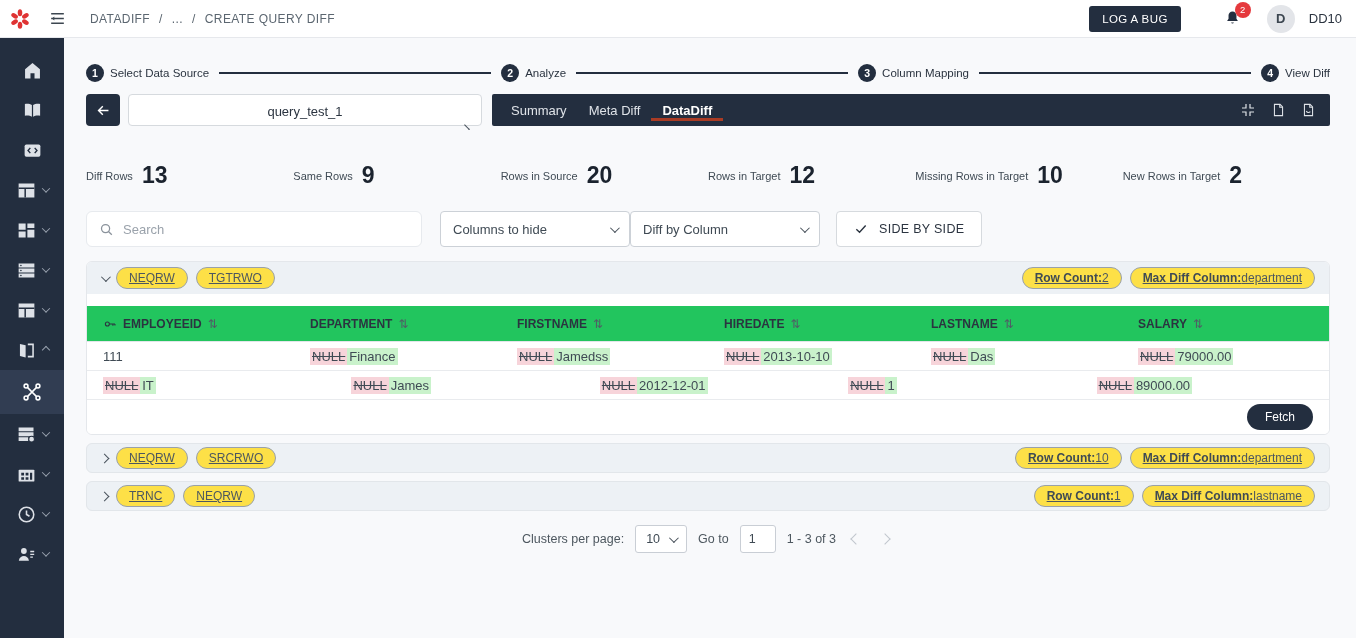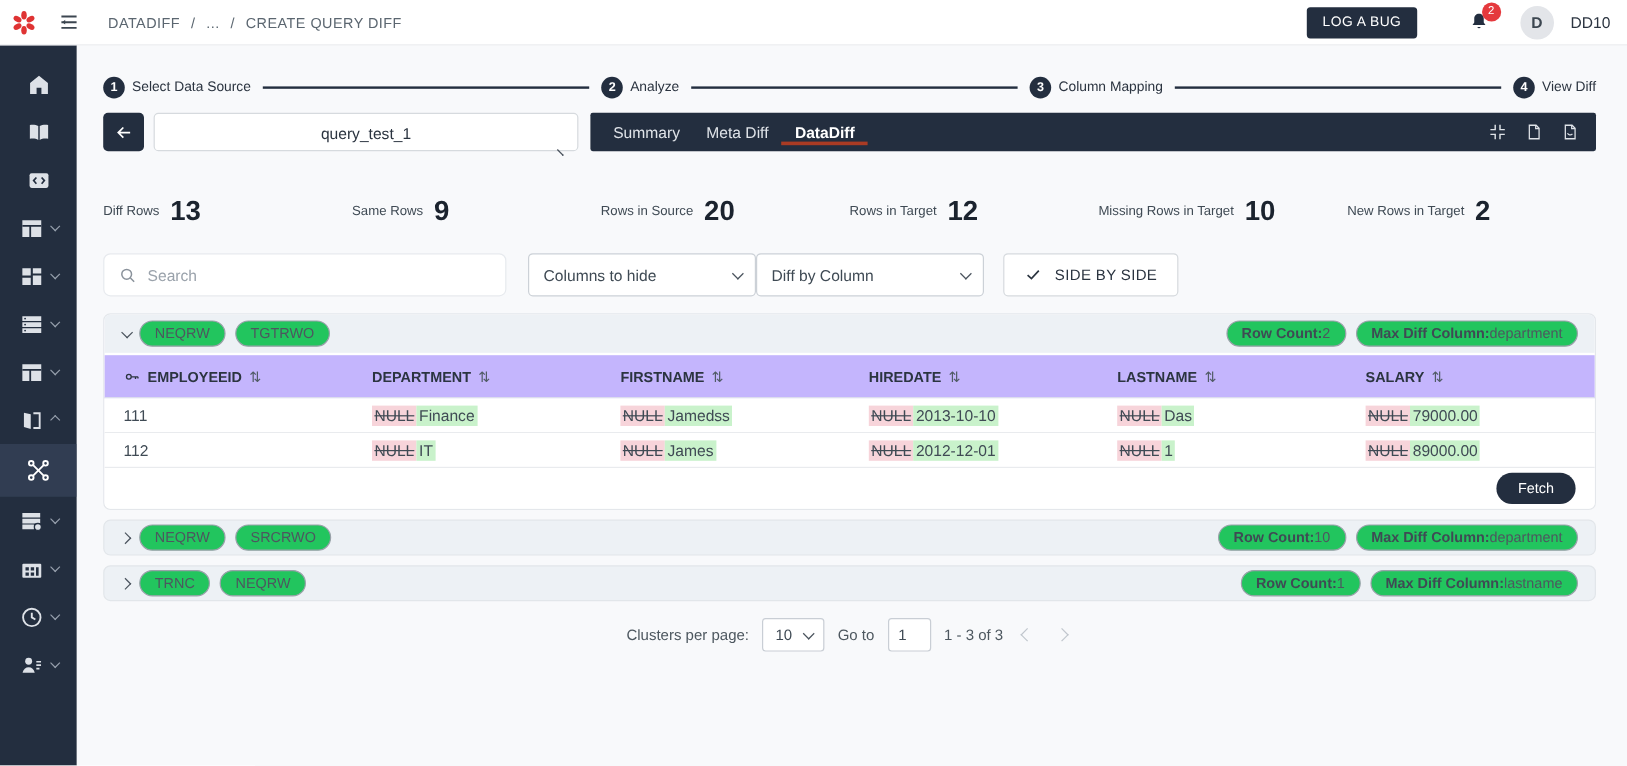--- a/index.html
+++ b/index.html
@@ -86,27 +86,27 @@
     display:flex; align-items:center; gap:11px; padding:0 17px; font-size:12.5px; letter-spacing:.3px; color:#2b3440; cursor:pointer; }
   .toggle-group { margin-left:auto; display:flex; height:30px; }
   .toggle-btn { font-family:inherit; font-size:12px; letter-spacing:.3px; padding:0 13px; cursor:pointer;
     border:1px solid #232e3f; background:#fff; color:#1b232e; border-radius:4px 0 0 4px; }
   .toggle-btn.active { background:#232e3f; color:#fff; border-radius:0 4px 4px 0; border-left:none; }
 
   
   .cluster { margin-top:14px; background:#fff; border:1px solid #e4e7eb; border-radius:6px; overflow:hidden; }
   .cluster-header { height:32px; background:#edf1f5; display:flex; align-items:center; gap:8px; padding:0 14px; cursor:pointer; }
   .chip { display:inline-flex; align-items:center; height:22px; padding:0 12px; border:1px solid #99a1a9;
-    border-radius:12px; background:#22c55e; font-size:12px; color:#4d575f; white-space:nowrap; }
+    border-radius:12px; background:#fde047; font-size:12px; color:#4d575f; white-space:nowrap;text-decoration:underline; }
   .chip b { color:#3f4a54; font-weight:bold; }
   .collapsed-bar { margin-top:8px; height:30px; background:#edf1f5; border:1px solid #e2e6ea; border-radius:6px;
     display:flex; align-items:center; gap:8px; padding:0 14px; cursor:pointer; }
 
   
-  .thead { display:flex; background:#c4b5fd; border-bottom:1px solid #e2e6ea; height:36px; margin-top:2px; }
+  .thead { display:flex; background:#22c55e; border-bottom:1px solid #e2e6ea; height:36px; margin-top:12px; }
   .th { flex:1; display:flex; align-items:center; gap:6px; padding:0 10px 0 16px; font-size:12px; font-weight:bold; color:#2b3440; }
   .sort { font-size:12px; color:#515b66; font-weight:normal; cursor:pointer; font-family:"DejaVu Sans",sans-serif; }
   .tr { display:flex; height:29px; border-bottom:1px solid #e9ebee; background:#fff; }
   .td { flex:1; display:flex; align-items:center; padding:0 10px 0 16px; font-size:13px; color:#3f4a54; }
   .old { background:#f7d4da; text-decoration:line-through; padding:1px 2px; }
   .new { background:#c9f2cb; padding:1px 2px; }
   .fetch-row { height:34px; display:flex; align-items:center; justify-content:flex-end; padding-right:16px; background:#fff; }
   .fetch-btn { background:#232e3f; color:#fff; border:none; border-radius:15px; padding:6px 18px;
     font-size:12px; cursor:pointer; font-family:inherit; }
 
@@ -454,23 +454,20 @@
               <span class="old">NULL</span>
               <span class="new">Das</span>
             </div>
           <div class="td">
               <span class="old">NULL</span>
               <span class="new">79000.00</span>
             </div>
         </div>
         <div class="tr">
           <div class="td">
-              <span>112</span>
-            </div>
-          <div class="td">
               <span class="old">NULL</span>
               <span class="new">IT</span>
             </div>
           <div class="td">
               <span class="old">NULL</span>
               <span class="new">James</span>
             </div>
           <div class="td">
               <span class="old">NULL</span>
               <span class="new">2012-12-01</span>

